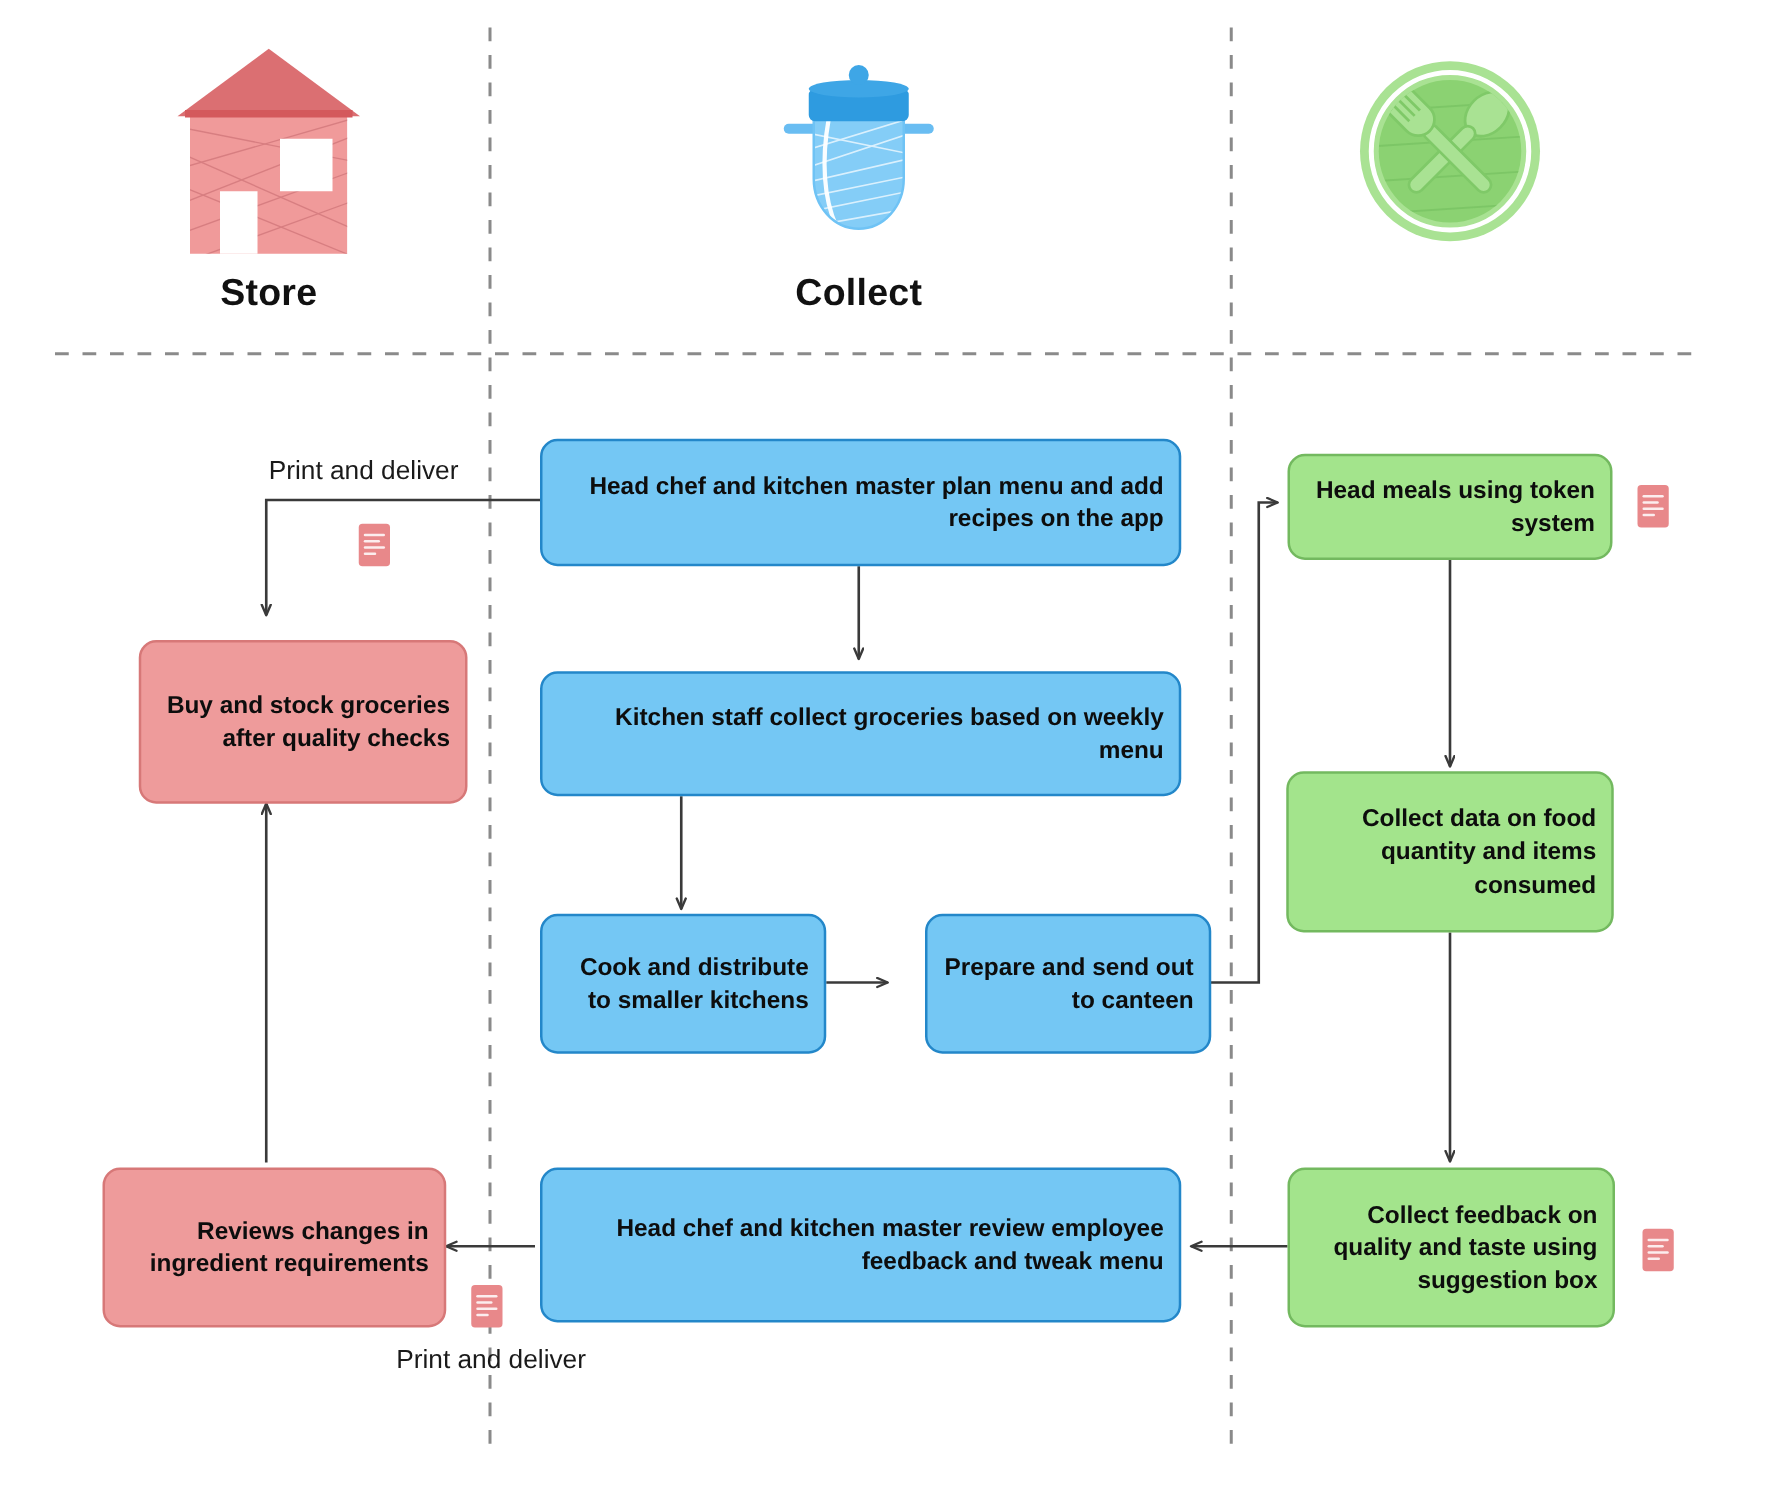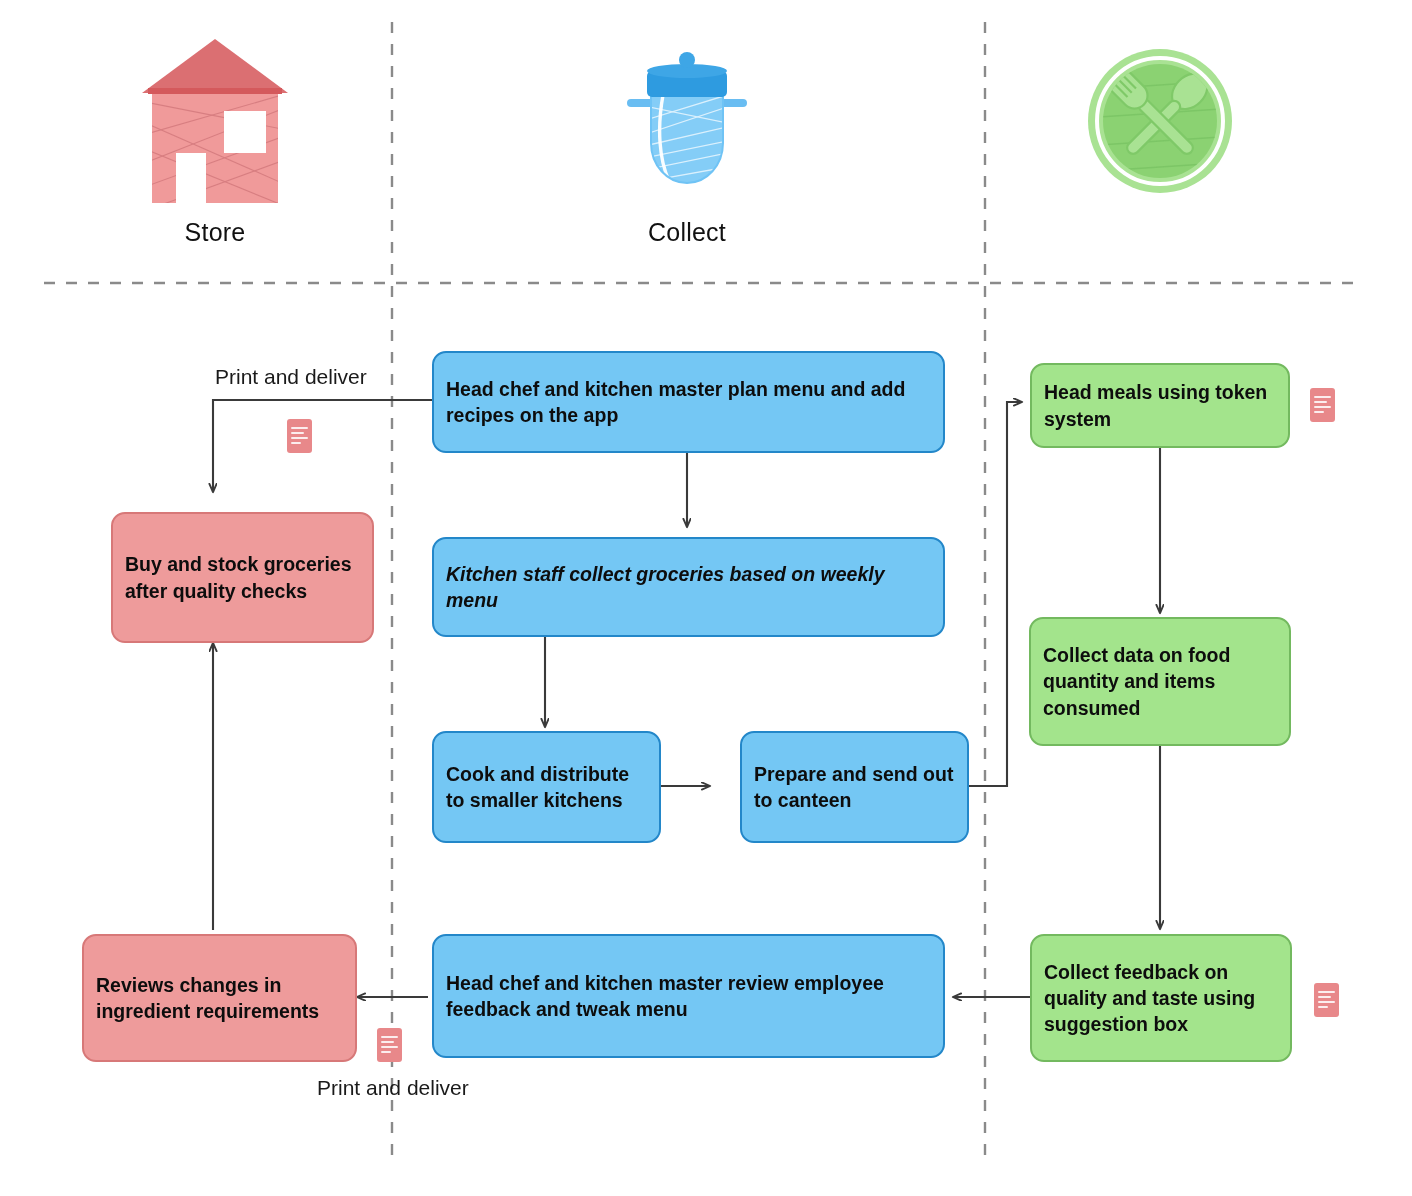--- a/index.html
+++ b/index.html
@@ -33,34 +33,34 @@
     text-align: center;
     width: 330px;
   }
   .lane-icon {
     height: 200px;
     display: flex;
     align-items: center;
     justify-content: center;
   }
   .lane-title {
-    font-size: 25px;
-    font-weight: normal;
+    font-size: 30px;
+    font-weight: bold;
     color: #111111;
     letter-spacing: .2px;
   }
 
   
   .node {
     position: absolute;
     box-sizing: border-box;
     display: flex;
     align-items: center;
     justify-content: center;
-    text-align: left;
+    text-align: right;
     border-radius: 14px;
     font-size: 19.5px;
     font-weight: bold;
     line-height: 1.34;
     color: #0d0d0d;
     padding: 6px 12px;
     z-index: 3;
   }
   .node.blue {
     background: #74C7F4;
@@ -245,21 +245,21 @@
       </svg>
     </div>
   </div>
 
   <div class="node blue" style="left:432px; top:351px; width:513px; height:102px;">Head chef and kitchen master plan menu and add recipes on the app</div>
 
   <div class="node green" style="left:1030px; top:363px; width:260px; height:85px;">Head meals using token system</div>
 
   <div class="node pink" style="left:82px; top:512px; width:263px; height:131px;margin-left:29px;">Buy and stock groceries after quality checks</div>
 
-  <div class="node blue" style="left:432px; top:537px; width:513px; height:100px;font-style:italic;">Kitchen staff collect groceries based on weekly menu</div>
+  <div class="node blue" style="left:432px; top:537px; width:513px; height:100px;">Kitchen staff collect groceries based on weekly menu</div>
 
   <div class="node green" style="left:1029px; top:617px; width:262px; height:129px;">Collect data on food quantity and items consumed</div>
 
   <div class="node blue" style="left:432px; top:731px; width:229px; height:112px;">Cook and distribute to smaller kitchens</div>
 
   <div class="node blue" style="left:716px; top:731px; width:229px; height:112px;margin-left:24px;">Prepare and send out to canteen</div>
 
   <div class="node blue" style="left:432px; top:934px; width:513px; height:124px;">Head chef and kitchen master review employee feedback and tweak menu</div>
 
   <div class="node green" style="left:1030px; top:934px; width:262px; height:128px;">Collect feedback on quality and taste using suggestion box</div>

